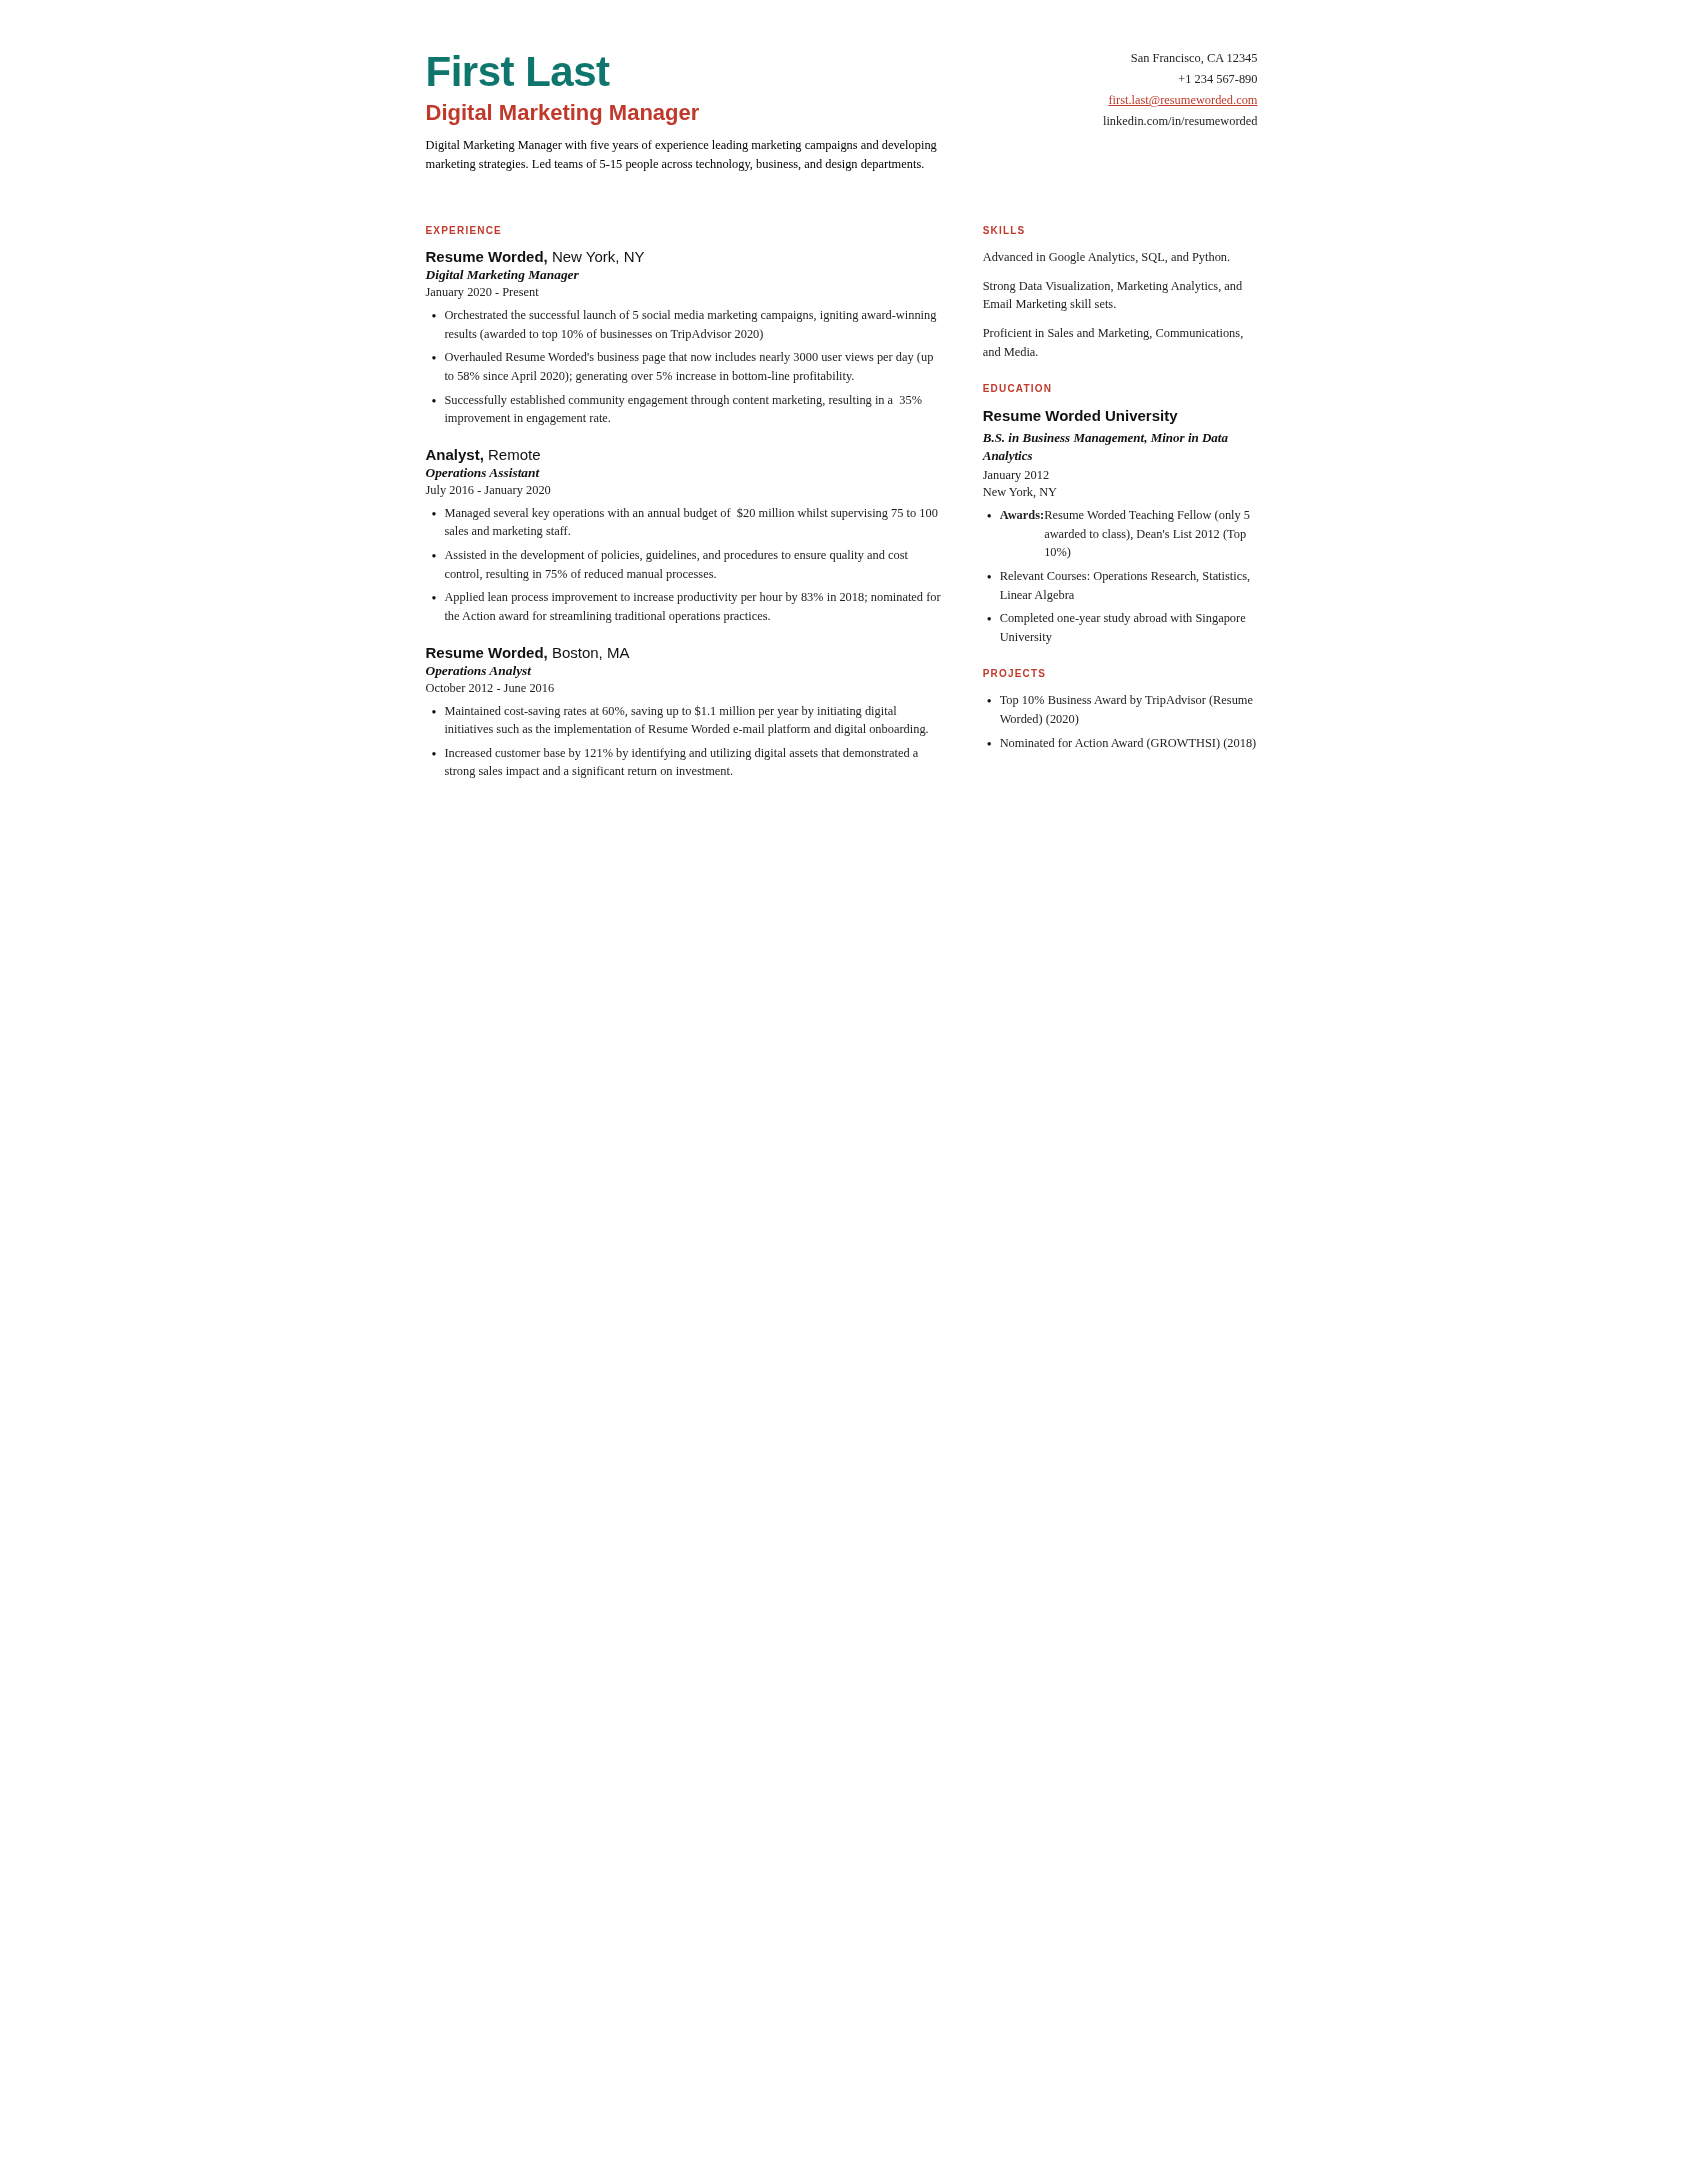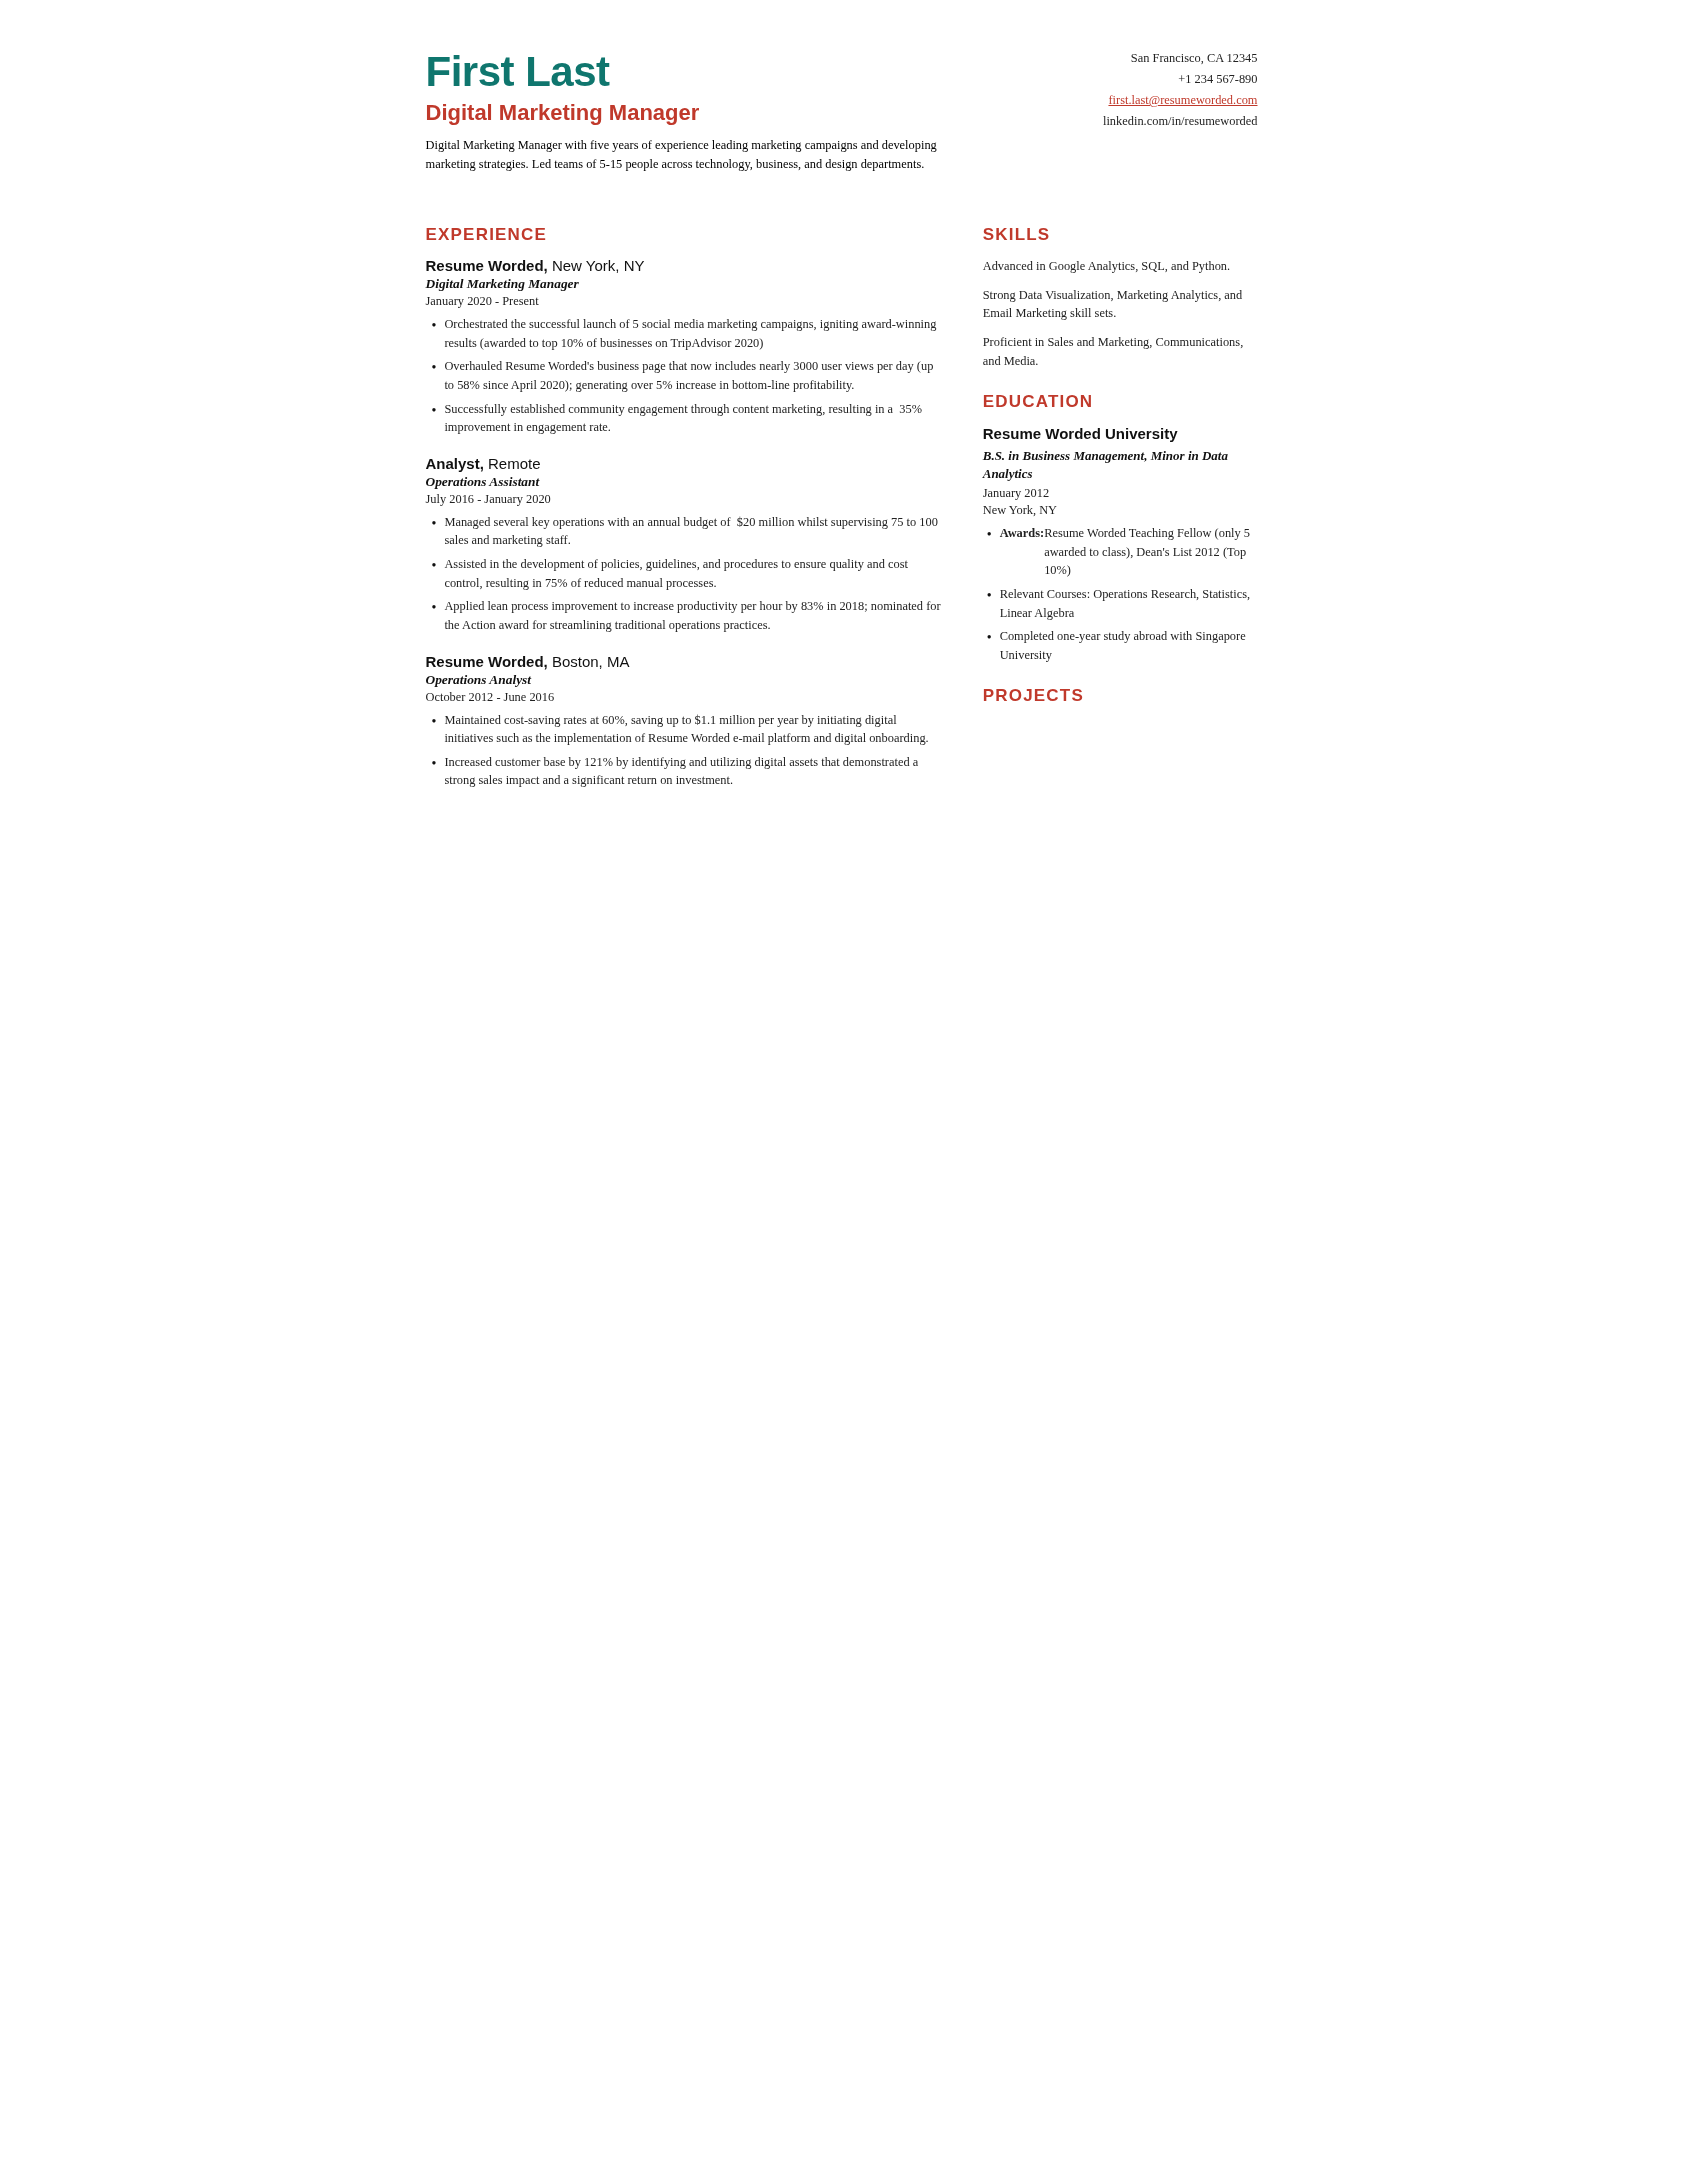--- a/index.html
+++ b/index.html
@@ -70,21 +70,21 @@
       flex: 1.6;
     }
 
     .right-col {
       flex: 0.85;
       min-width: 218px;
     }
 
     .section-label {
       font-family: Arial, sans-serif;
-      font-size: 17px;
+      font-size: 10px;
       font-weight: 700;
       color: #c0392b;
       letter-spacing: 1.2px;
       text-transform: uppercase;
       border-bottom: none;
       margin-bottom: 12px;
       margin-top: 22px;
     }
 
     .job-block {
@@ -313,16 +313,20 @@
     <div class="edu-location">New York, NY</div>
 
     <ul class="edu-bullets">
       <li><strong>Awards:</strong> Resume Worded Teaching Fellow (only 5 awarded to class), Dean's List 2012 (Top 10%)</li>
       <li>Relevant Courses: Operations Research, Statistics, Linear Algebra</li>
       <li>Completed one-year study abroad with Singapore University</li>
     </ul>
 
     <div class="section-label">PROJECTS</div>
 
+    <ul class="projects-list">
+      <li>Top 10% Business Award by TripAdvisor (Resume Worded) (2020)</li>
+      <li>Nominated for Action Award (GROWTHSI) (2018)</li>
+    </ul>
 
   </div>
 </div>
 
 
 </body></html>

